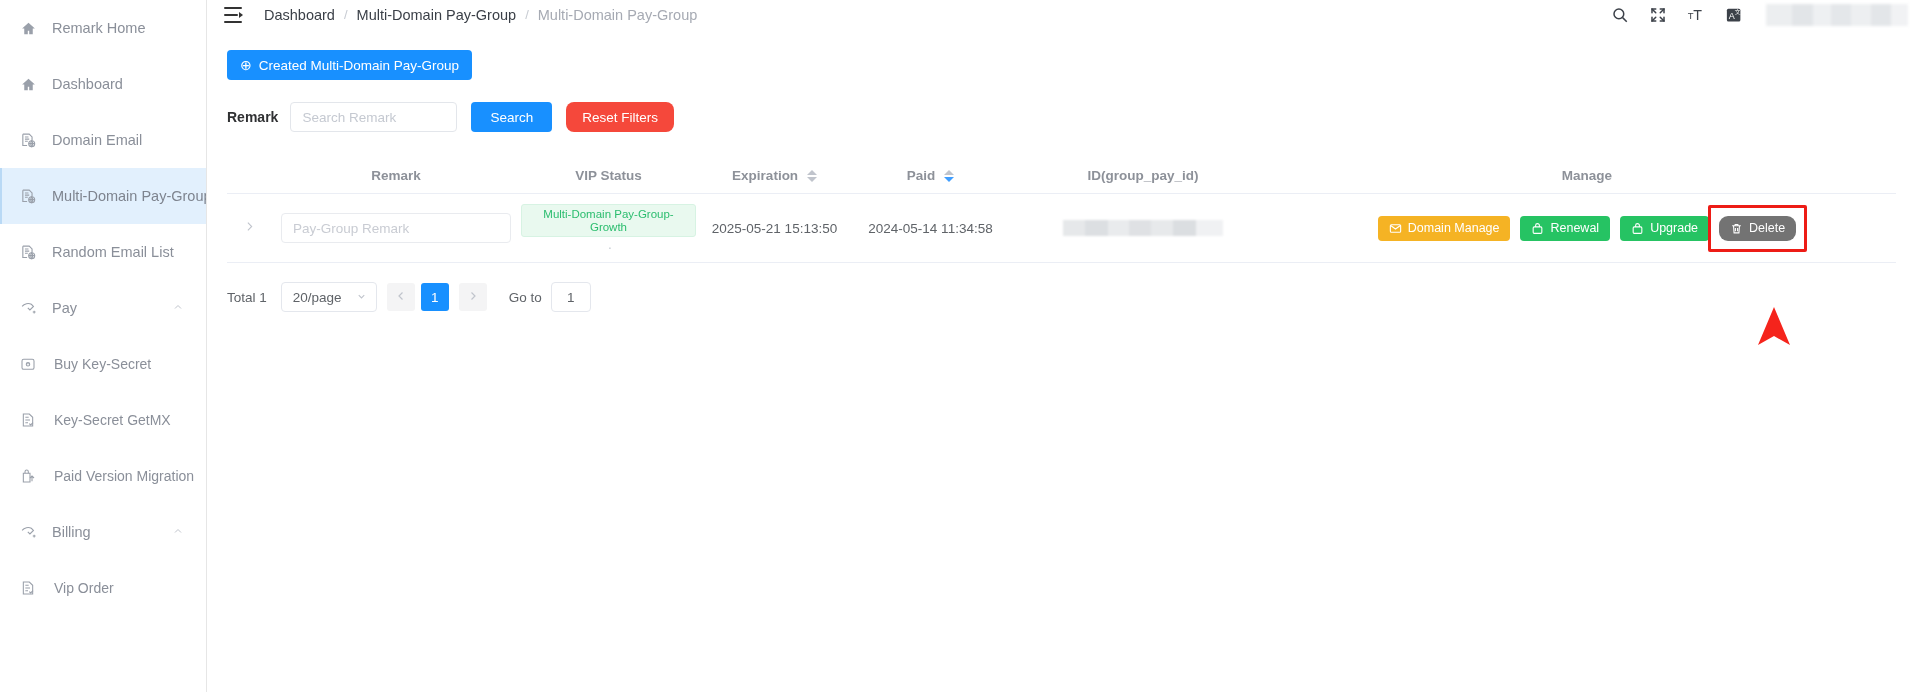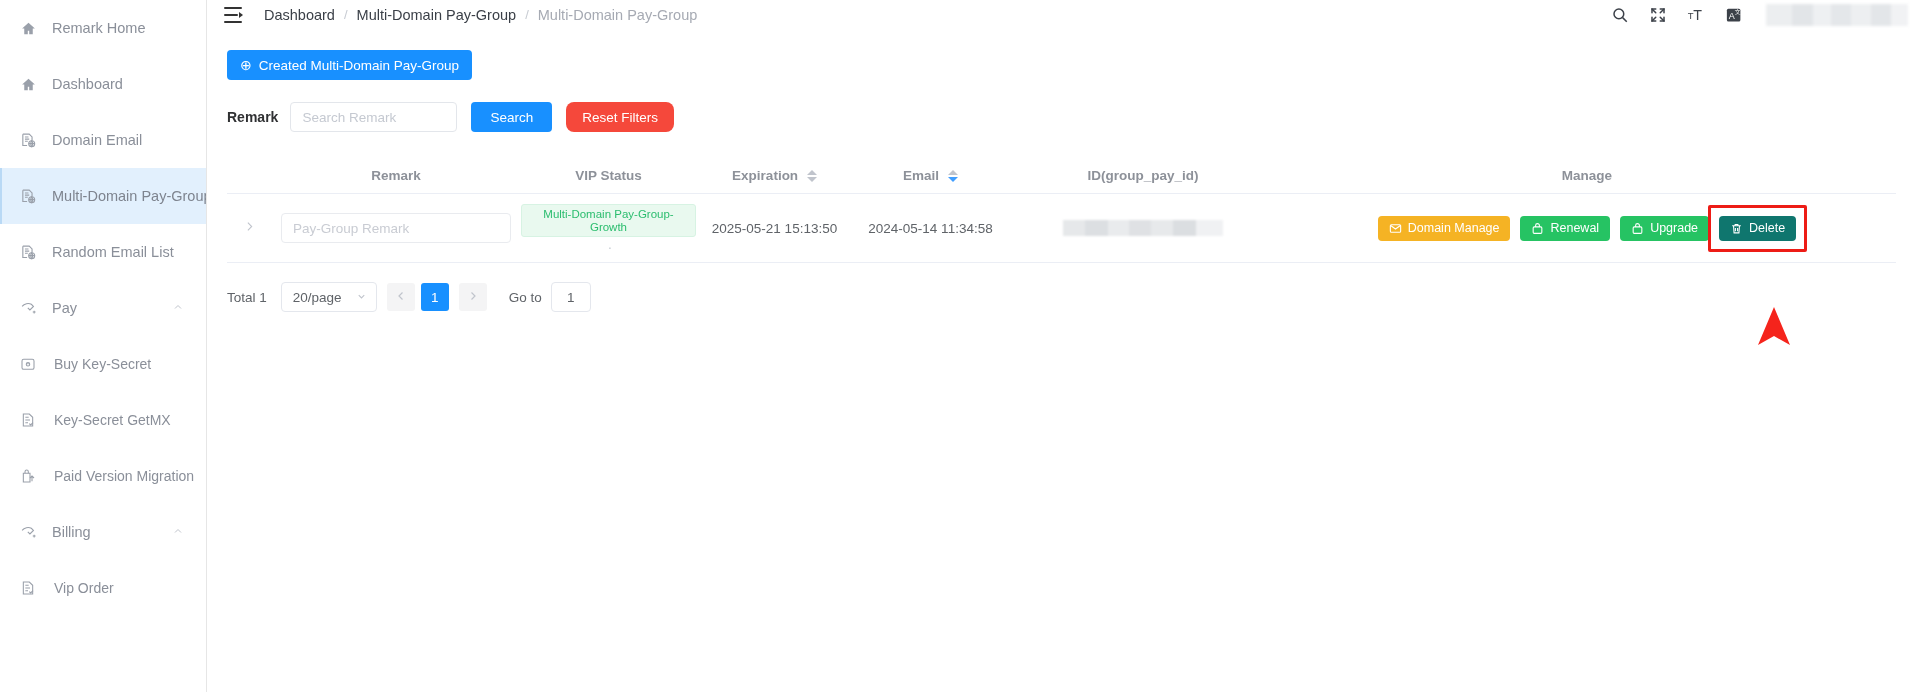--- a/index.html
+++ b/index.html
@@ -187,21 +187,21 @@
   .mbtns { display: flex; flex-wrap: wrap; gap: 8px 10px; justify-content: center;
            padding: 8px 0; max-width: 420px; margin: 0 auto; }
   .mbtn {
     display: inline-flex; align-items: center; gap: 6px;
     height: 25px; padding: 0 11px; border: none; border-radius: 4px;
     color: #fff; font-size: 12.5px; font-family: inherit; cursor: pointer;
     white-space: nowrap;
   }
   .mbtn.orange { background: #f5b324; }
   .mbtn.green  { background: #26c363; }
-  .mbtn.red    { background: #0f766e; }
+  .mbtn.red    { background: #737373; border-radius: 9px; }
   .mbtn svg { display: block; }
 
   .delete-wrap { position: relative; display: inline-flex; }
   .delete-wrap::after {
     content: ""; position: absolute;
     left: -11px; right: -11px; top: -11px; bottom: -11px;
     border: 3px solid #ed1c16; border-radius: 2px; pointer-events: none;
   }
 
   
@@ -454,21 +454,21 @@
           <div class="c-rem">Remark</div>
           <div class="c-vip">VIP Status</div>
           <div class="c-expi">
             <span>Expiration</span>
             <span class="sorter">
                 <i class="up"></i>
                 <i class="dn"></i>
               </span>
           </div>
           <div class="c-data">
-            <span>Email</span>
+            <span>Paid</span>
             <span class="sorter desc">
                 <i class="up"></i>
                 <i class="dn"></i>
               </span>
           </div>
           <div class="c-id">ID(group_pay_id)</div>
           <div class="c-man">Manage</div>
         </div>
 
         <div class="tbody-row">

